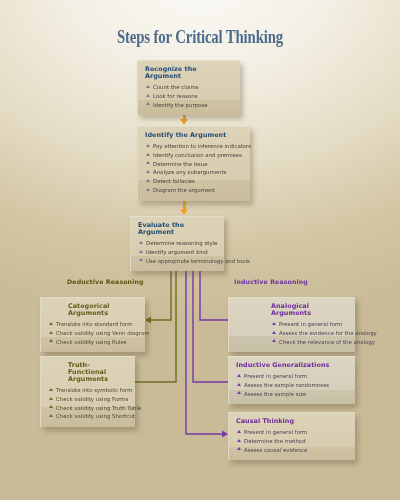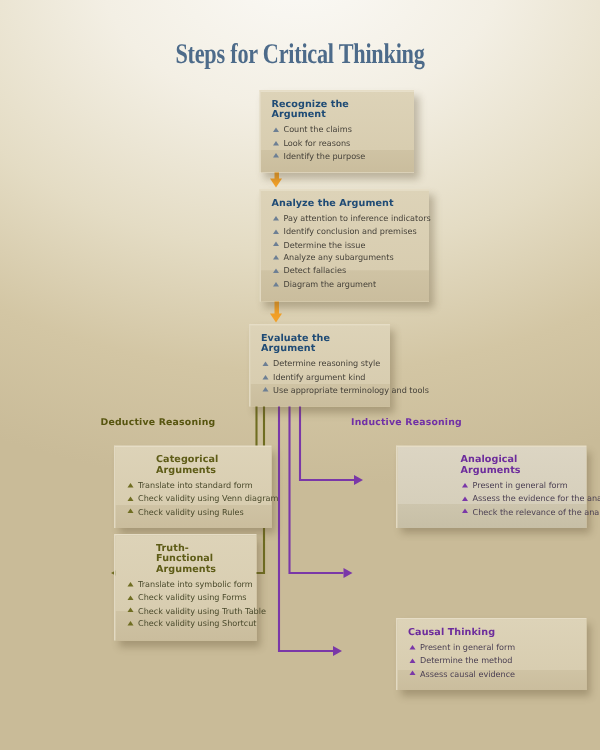--- a/index.html
+++ b/index.html
@@ -25,21 +25,20 @@
   }
   
   .card{
     position:absolute;
     box-sizing:border-box;
     padding:5px 7px 6px 7px;
     background:linear-gradient(180deg,#ddd3b8 0%,#d8cdb0 72%,#cfc3a4 72.1%,#cabd9d 100%);
     box-shadow:3px 4px 5px rgba(90,75,45,.33);
     border-top:1px solid #e6ddc6;
     border-left:1px solid #e2d9c2;
-    margin-left:36px;
   }
   .card.light{
     background:linear-gradient(180deg,#dcd5c3 0%,#d6cfbb 70%,#cdc5ad 70.1%,#c7bfa6 100%);
   }
   .card .hd{
     font-size:6.4px;font-weight:700;
     letter-spacing:.05px;
     margin:0 0 3px 0;
     line-height:1.1;
   }
@@ -127,21 +126,21 @@
   <div class="card blue" style="left:137px;top:60px;width:103px;">
     <div class="hd">Recognize the Argument</div>
     <ul>
       <li><span class="bullet"></span><span>Count the claims</span></li>
       <li><span class="bullet"></span><span>Look for reasons</span></li>
       <li><span class="bullet"></span><span>Identify the purpose</span></li>
     </ul>
   </div>
 
   <div class="card blue" style="left:137px;top:126px;width:113px;">
-    <div class="hd">Analyze the Argument</div>
+    <div class="hd">Identify the Argument</div>
     <ul>
       <li><span class="bullet"></span><span>Pay attention to inference indicators</span></li>
       <li><span class="bullet"></span><span>Identify conclusion and premises</span></li>
       <li><span class="bullet"></span><span>Determine the issue</span></li>
       <li><span class="bullet"></span><span>Analyze any subarguments</span></li>
       <li><span class="bullet"></span><span>Detect fallacies</span></li>
       <li><span class="bullet"></span><span>Diagram the argument</span></li>
     </ul>
   </div>
 
@@ -178,20 +177,28 @@
 
   <div class="card light purple" style="left:228px;top:297px;width:127px;padding-left:42px;">
     <div class="hd">Analogical Arguments</div>
     <ul>
       <li><span class="bullet"></span><span>Present in general form</span></li>
       <li><span class="bullet"></span><span>Assess the evidence for the analogy</span></li>
       <li><span class="bullet"></span><span>Check the relevance of the analogy</span></li>
     </ul>
   </div>
 
+  <div class="card light purple" style="left:228px;top:356px;width:127px;">
+    <div class="hd">Inductive Generalizations</div>
+    <ul>
+      <li><span class="bullet"></span><span>Present in general form</span></li>
+      <li><span class="bullet"></span><span>Assess the sample randomness</span></li>
+      <li><span class="bullet"></span><span>Assess the sample size</span></li>
+    </ul>
+  </div>
 
   <div class="card purple" style="left:228px;top:412px;width:127px;">
     <div class="hd">Causal Thinking</div>
     <ul>
       <li><span class="bullet"></span><span>Present in general form</span></li>
       <li><span class="bullet"></span><span>Determine the method</span></li>
       <li><span class="bullet"></span><span>Assess causal evidence</span></li>
     </ul>
   </div>
 

